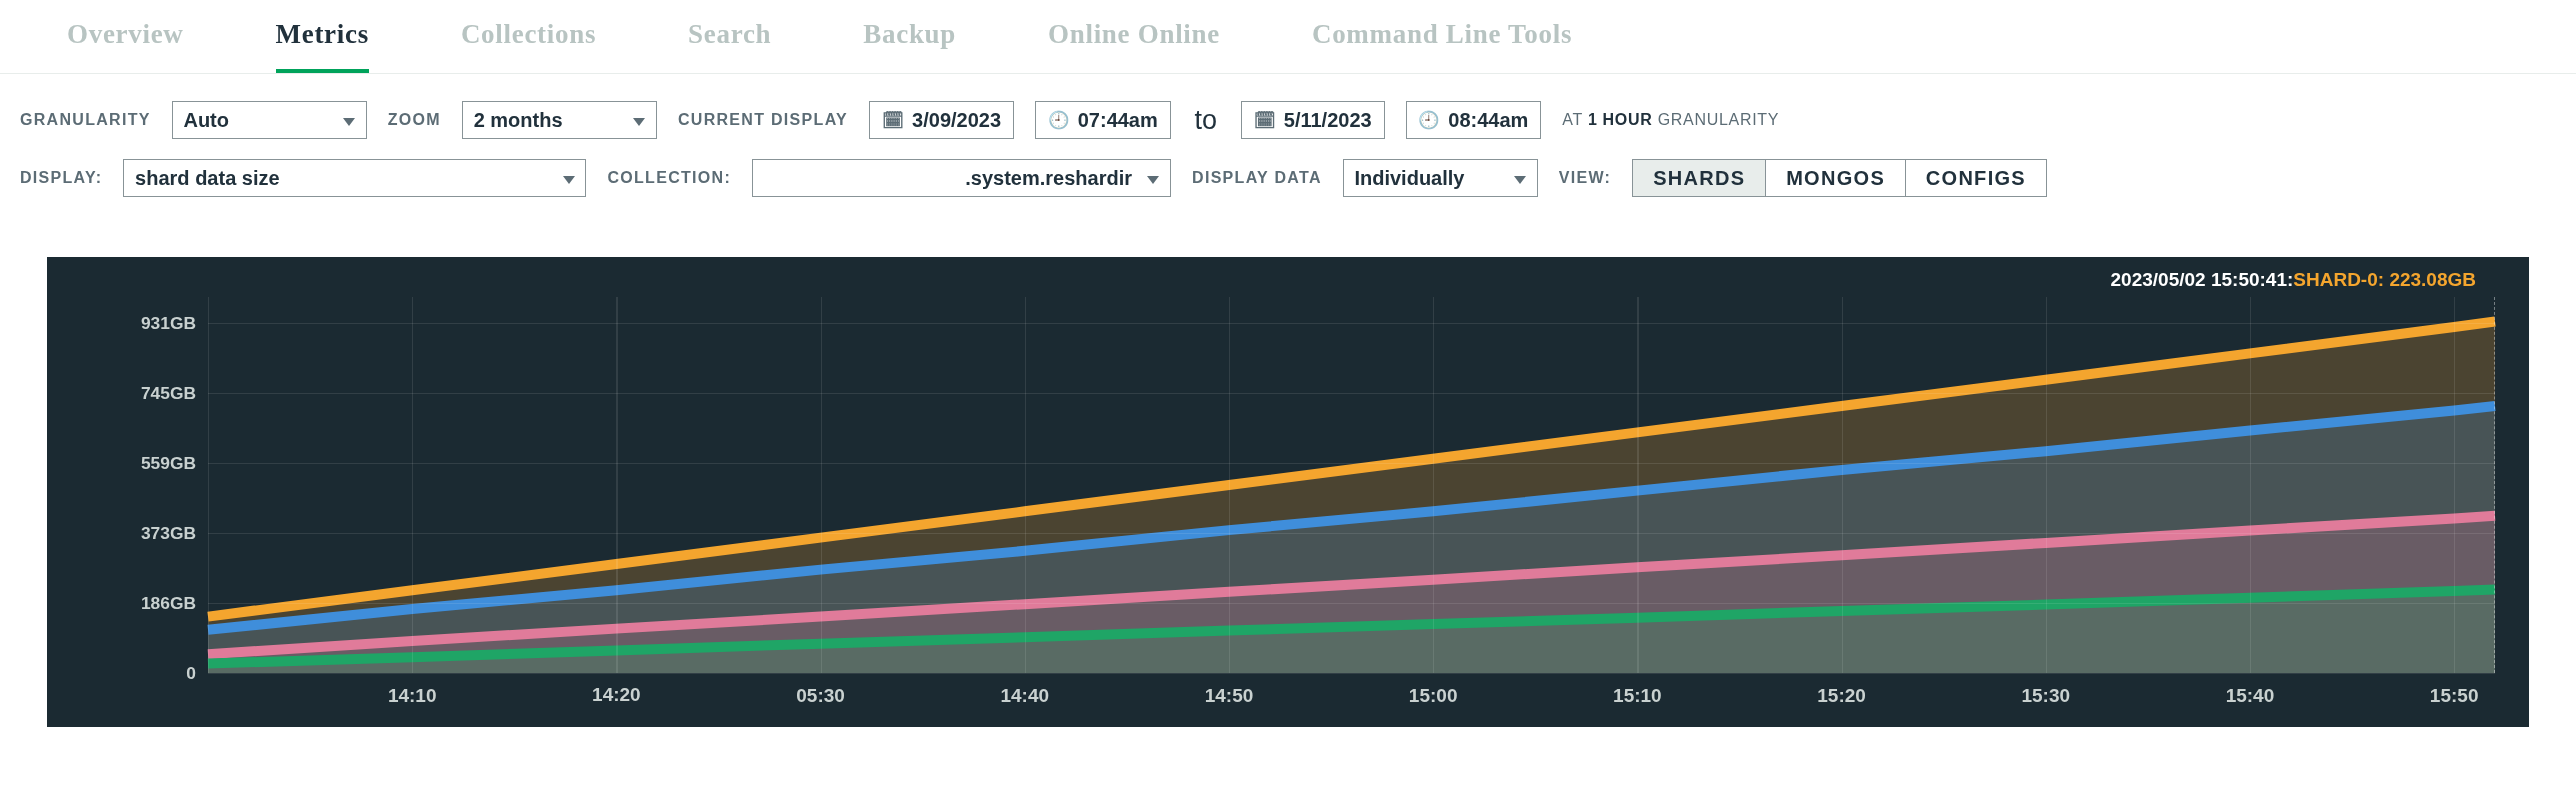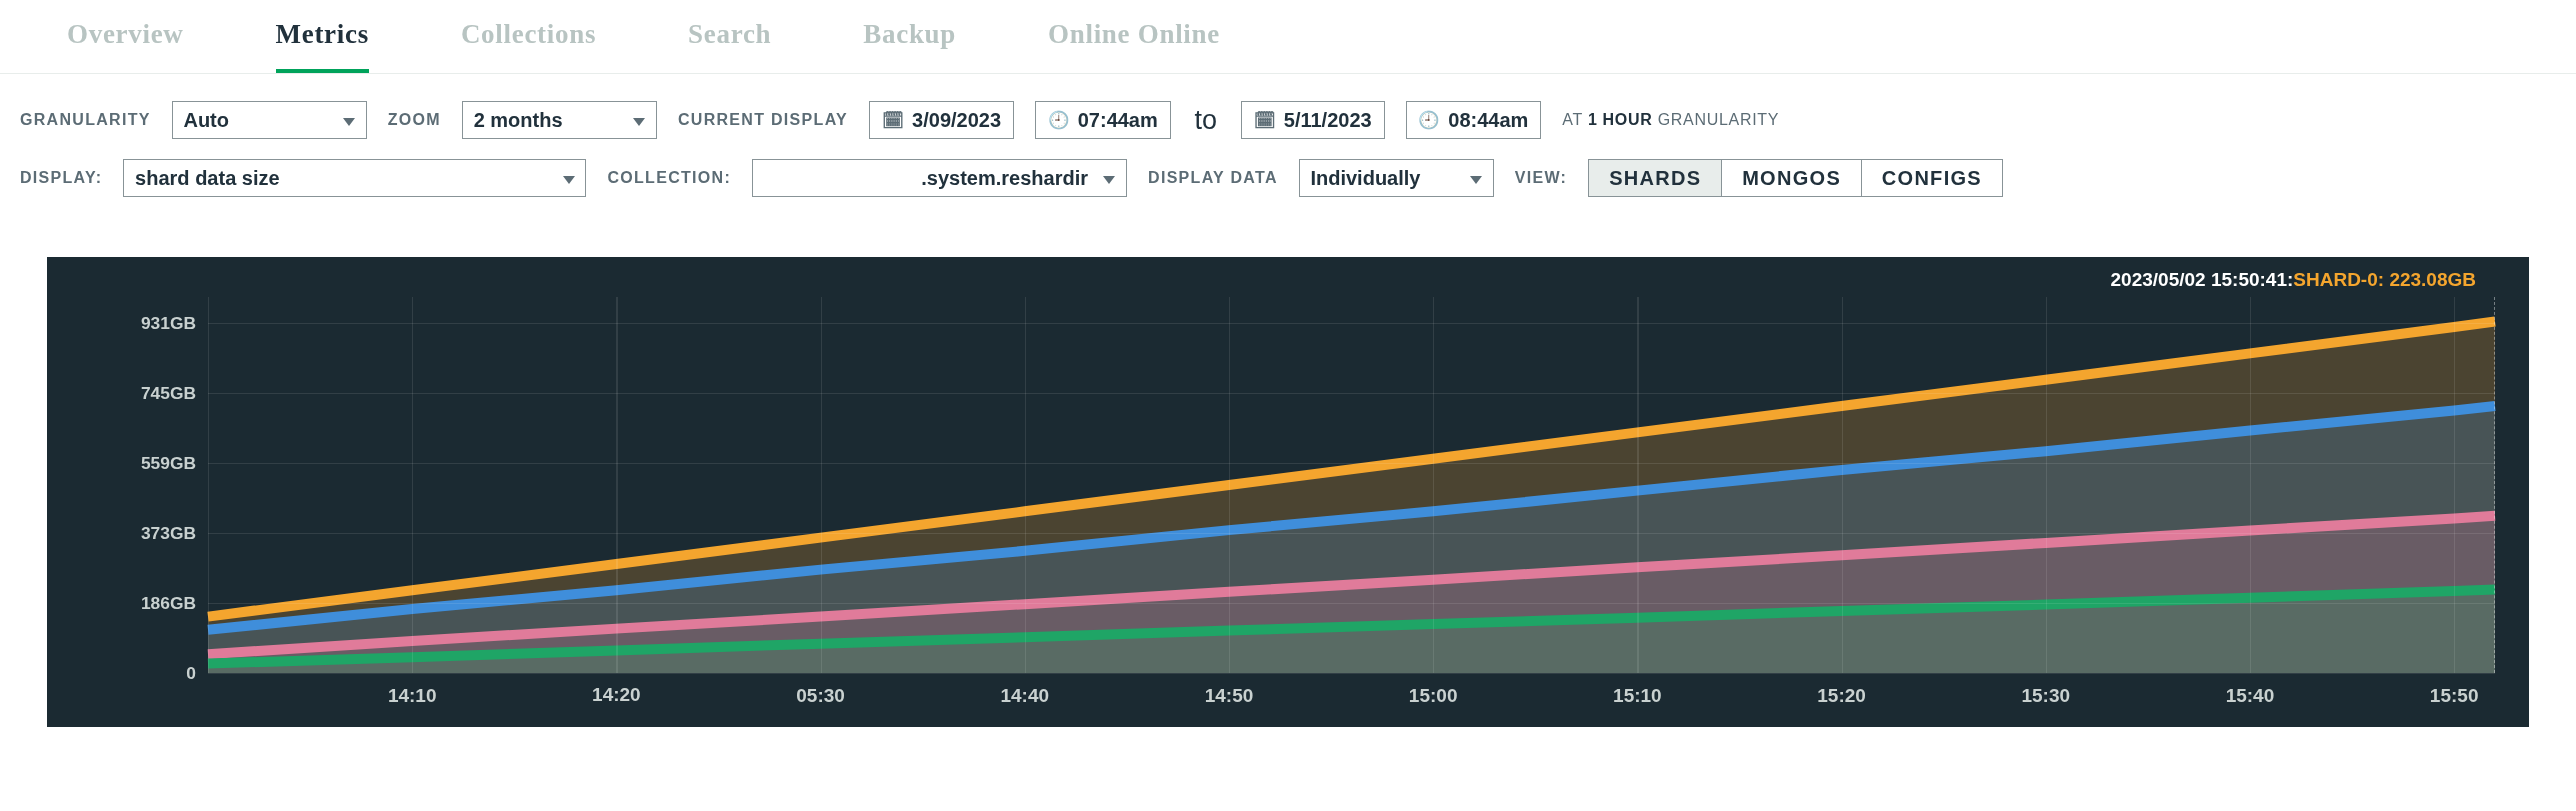--- a/index.html
+++ b/index.html
@@ -11,21 +11,21 @@
   
   .toolbar { padding:27px 20px 0 20px; display:flex; flex-direction:column; gap:20px; }
   .row { display:flex; align-items:center; gap:21px; flex-wrap:wrap; }
   .lbl { font-size:16px; font-weight:700; letter-spacing:1.3px; color:#5C6C75; text-transform:uppercase; }
   .lbl.small { font-size:16px; }
   .sel { height:38px; border:1.3px solid #889397; background:#fff; font-size:20px; font-weight:600; padding:0 32px 0 10.7px; position:relative; display:flex; align-items:center; cursor:pointer; min-width:34px;}
   .sel::after { content:""; position:absolute; right:10.7px; top:50%; margin-top:-2px; border-left:6.7px solid transparent; border-right:6.7px solid transparent; border-top:8px solid #5C6C75;}
   .sel.wide1 { width:195px; }
   .sel.wide2 { width:195px; }
   .sel.wide3 { width:463px; }
-  .sel.wide4 { width:375px; text-align:right; justify-content:flex-end; padding-right:38px;}
+  .sel.wide4 { width:419px; text-align:right; justify-content:flex-end; padding-right:38px;}
   .sel.wide5 { width:195px; }
   .dtbox { height:38px; border:1.3px solid #889397; background:#fff; display:flex; align-items:center; gap:8px; padding:0 12px; font-size:20px; font-weight:600; cursor:pointer;}
   .dtbox .icon { font-size:17.4px; color:#5C6C75; }
   .toword { font-size:27px; font-weight:400; color:#21313C; padding:0 2.7px;}
   .granlab { font-size:16px; font-weight:400; color:#5C6C75; letter-spacing:0.7px;}
   .granlab b { font-weight:800; color:#21313C;}
   .btngrp { display:flex; }
   .btngrp .vbtn { height:38px; border:1.3px solid #889397; padding:0 20px; display:flex; align-items:center; font-weight:800; letter-spacing:1.3px; font-size:20px; color:#21313C; background:#fff; cursor:pointer;}
   .btngrp .vbtn + .vbtn { margin-left:-1.3px;}
   .btngrp .vbtn.sel-active { background:#E8EDEB; }
@@ -48,20 +48,21 @@
 </head>
 <body>
 
 <div class="tabs" id="tabs">
     <div class="tab">Overview</div>
     <div class="tab active">Metrics</div>
     <div class="tab">Collections</div>
     <div class="tab">Search</div>
     <div class="tab">Backup</div>
     <div class="tab">Online Online</div>
+    <div class="tab">Command Line Tools</div>
   </div>
 
 <div class="toolbar">
   <div class="row">
     <span class="lbl">GRANULARITY</span>
     <div class="sel wide1">
         <span>Auto</span>
       </div>
     <span class="lbl">ZOOM</span>
     <div class="sel wide2">

